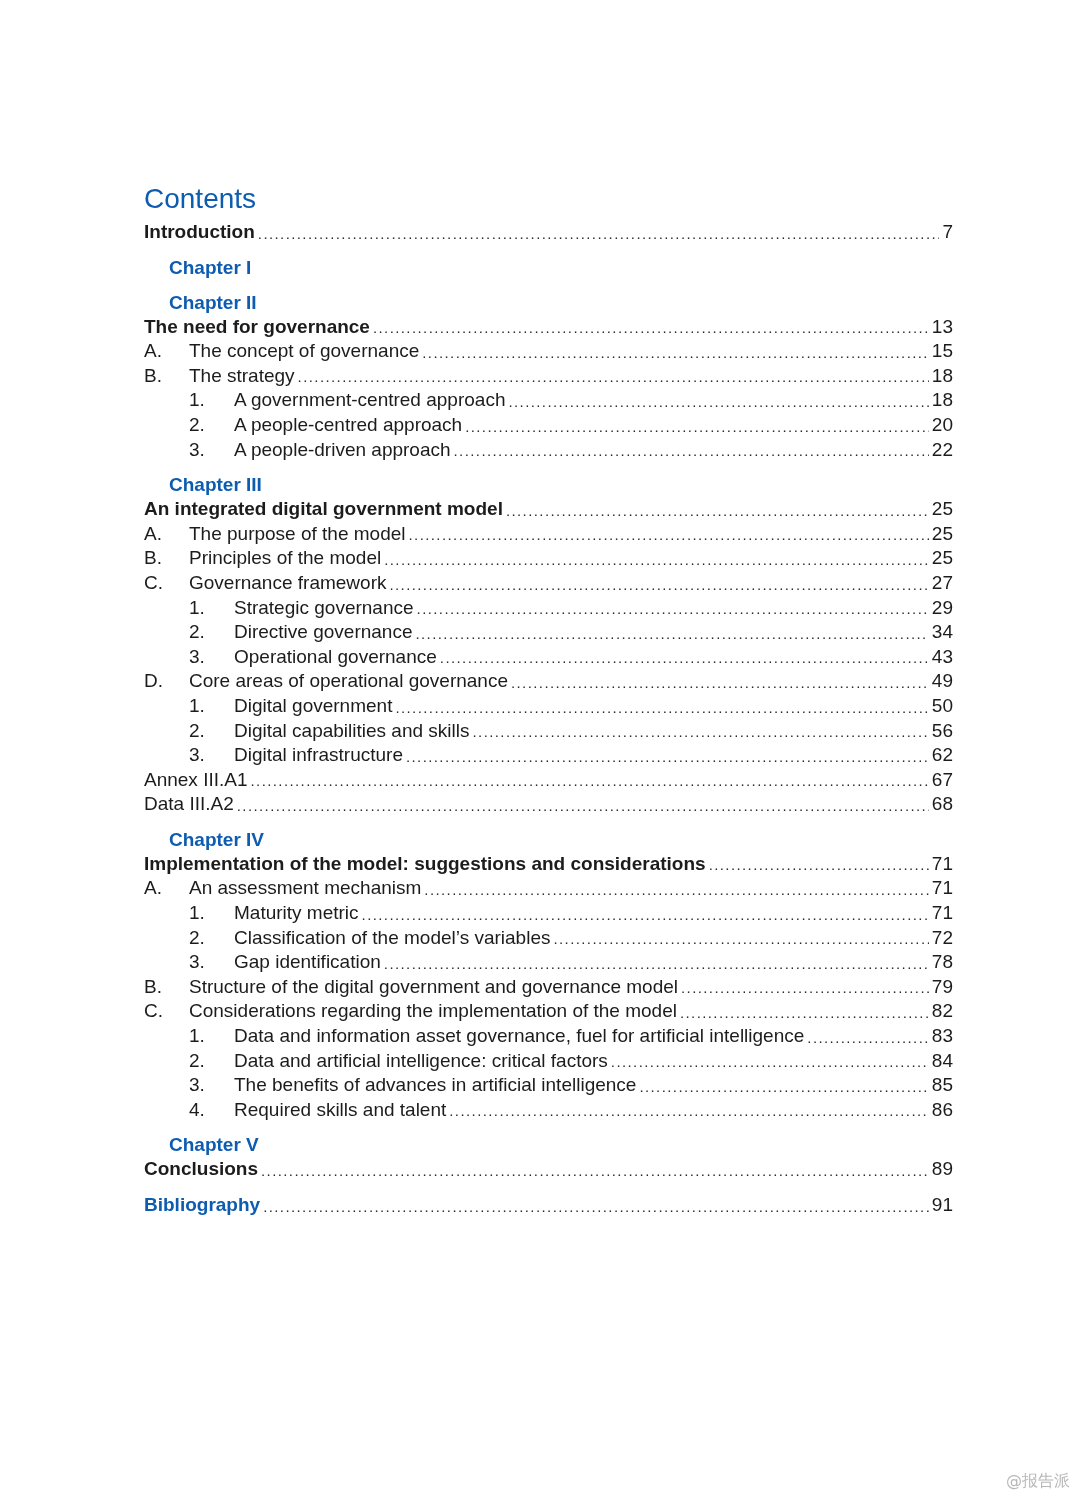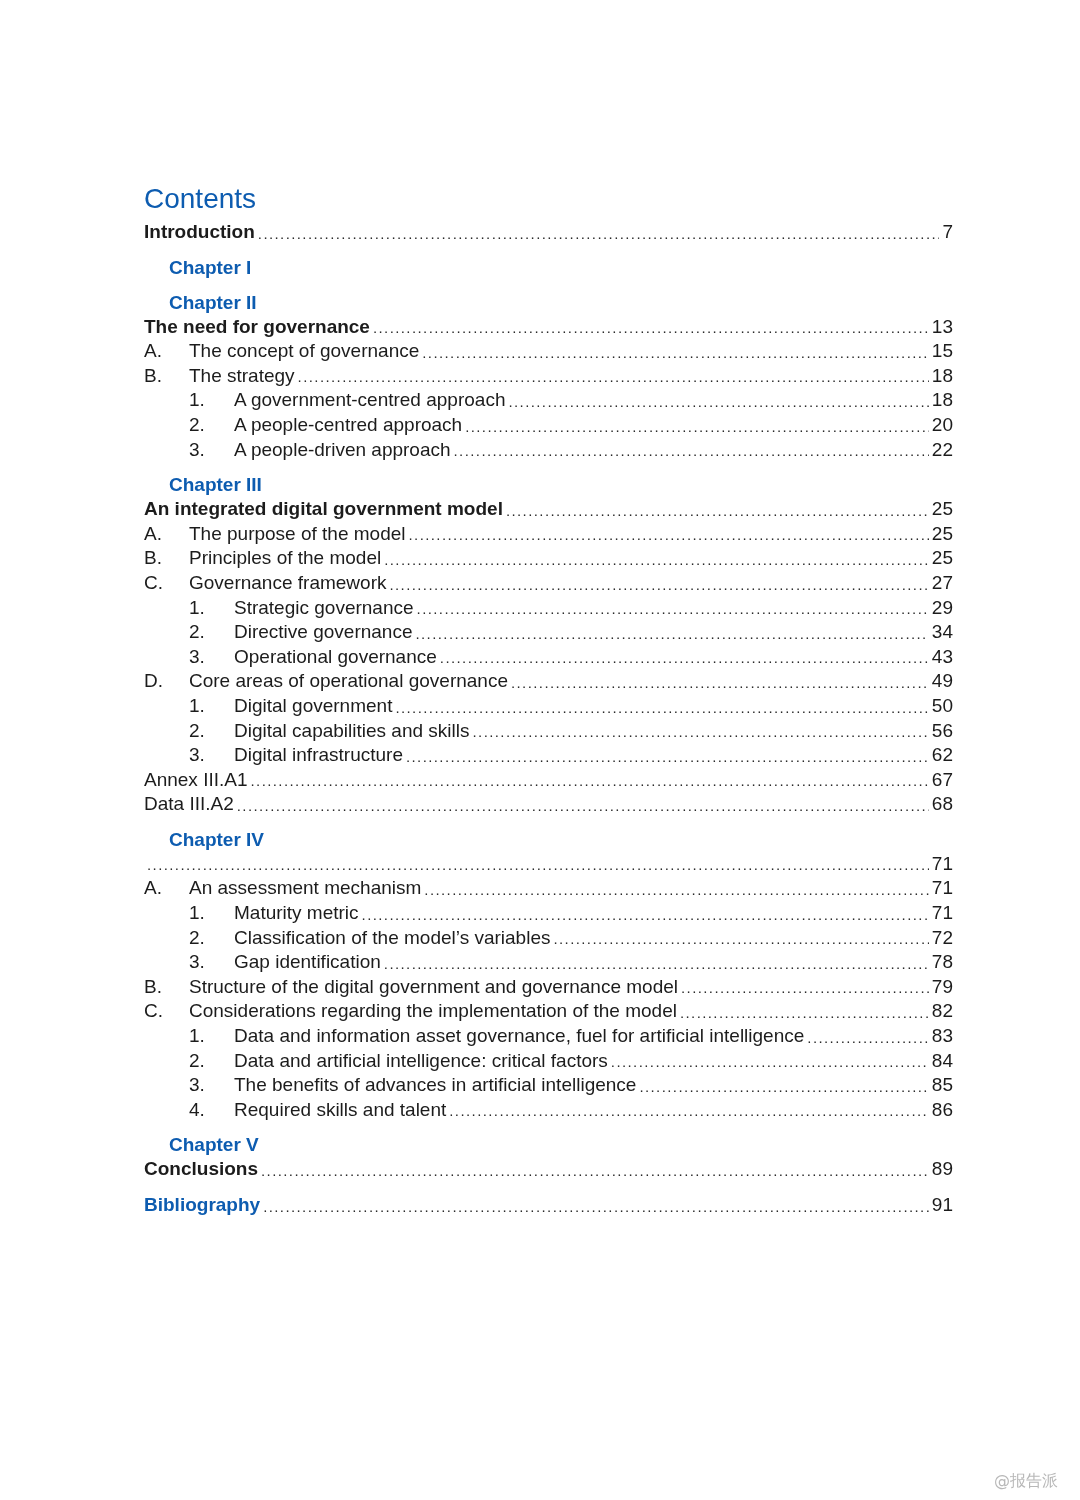--- a/index.html
+++ b/index.html
@@ -77,21 +77,21 @@
     .row.blue .leader::before { color: #2a2a2a; }
     .page-num {
       flex: 0 0 auto;
       font-weight: normal;
       color: #1c1c1c;
       text-align: right;
     }
     .row.blue .page-num { color: #1c1c1c; }
     .watermark {
       position: absolute;
-      right: 22px;
+      right: 10px;
       bottom: 8px;
       font-size: 16px;
       color: #b8b8b8;
       font-family: "DejaVu Sans", sans-serif;
     }
   </style>
 </head>
 <body>
 
 <div class="page">
@@ -223,20 +223,21 @@
     <div class="row">
       <span class="label">Data III.A2</span>
       <span class="leader"></span>
       <span class="page-num">68</span>
     </div>
   </div>
 
   <div class="block">
     <div class="chapter-label">Chapter IV</div>
     <div class="row bold">
+      <span class="label">Implementation of the model: suggestions and considerations</span>
       <span class="leader"></span>
       <span class="page-num">71</span>
     </div>
     <div class="row lvl1">
       <span class="marker">A.</span>
       <span class="label">An assessment mechanism</span>
       <span class="leader"></span>
       <span class="page-num">71</span>
     </div>
     <div class="row lvl2">

